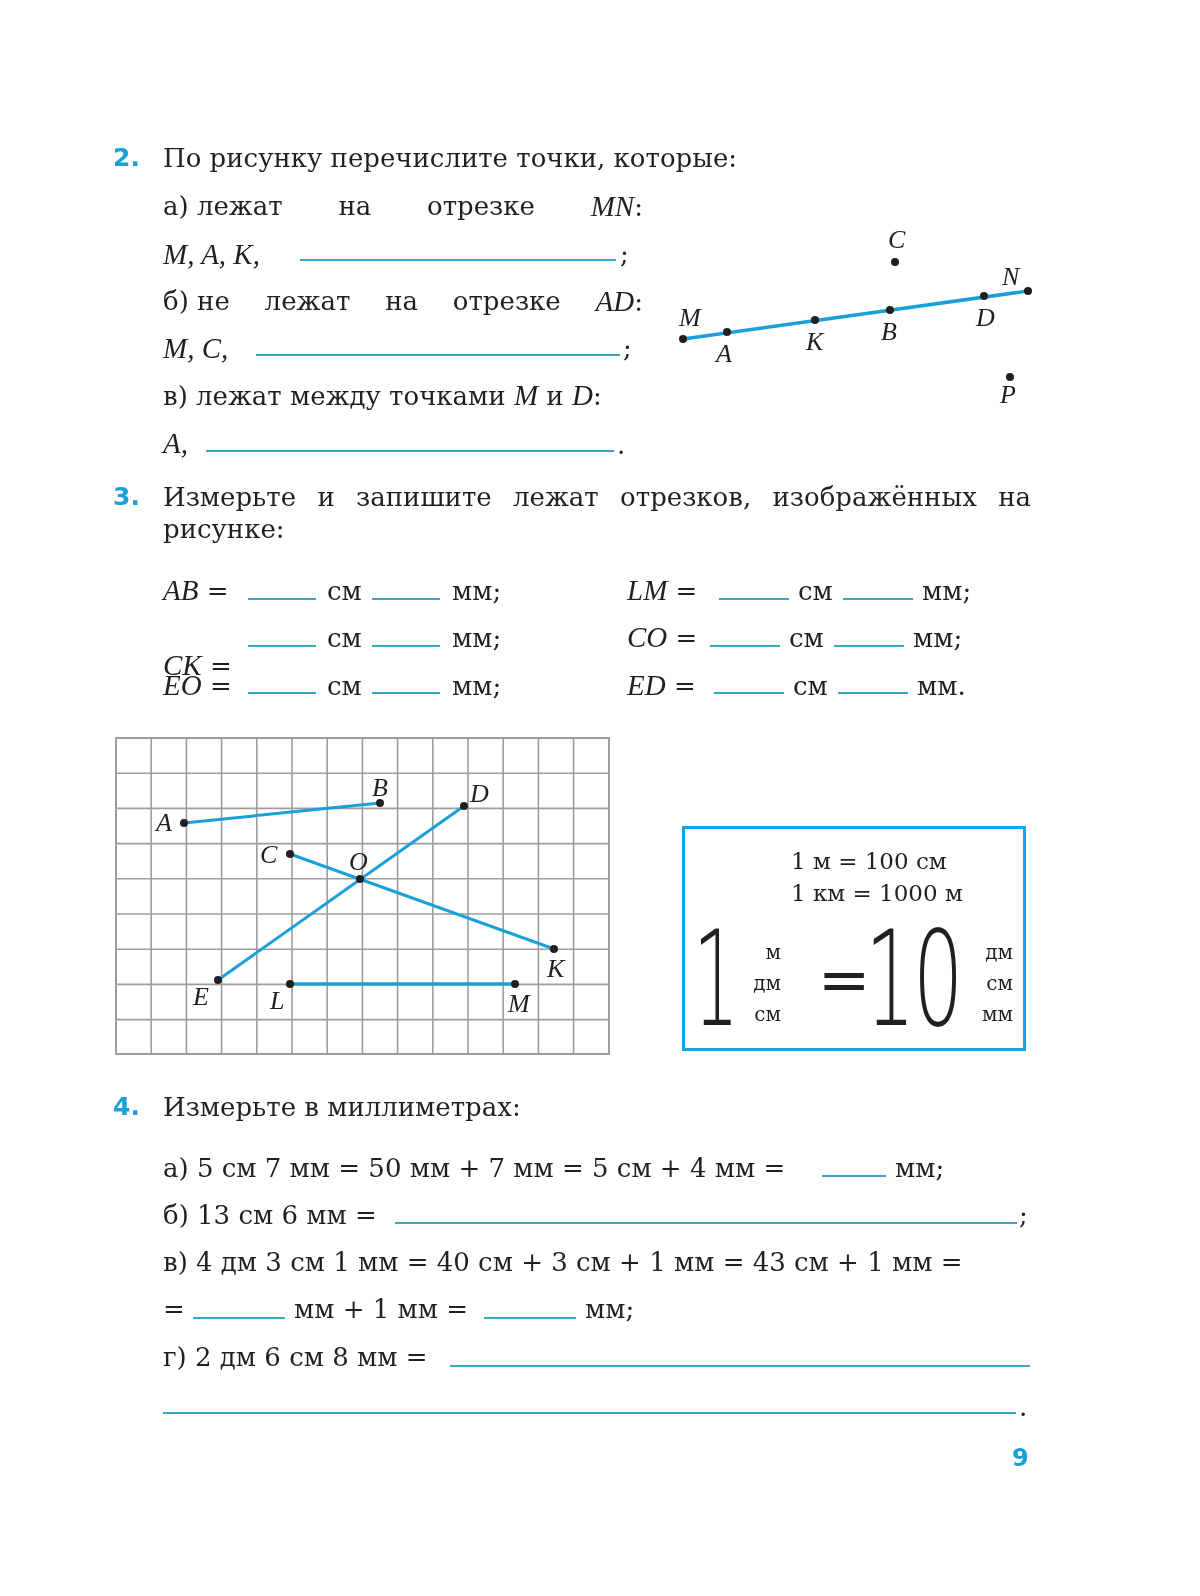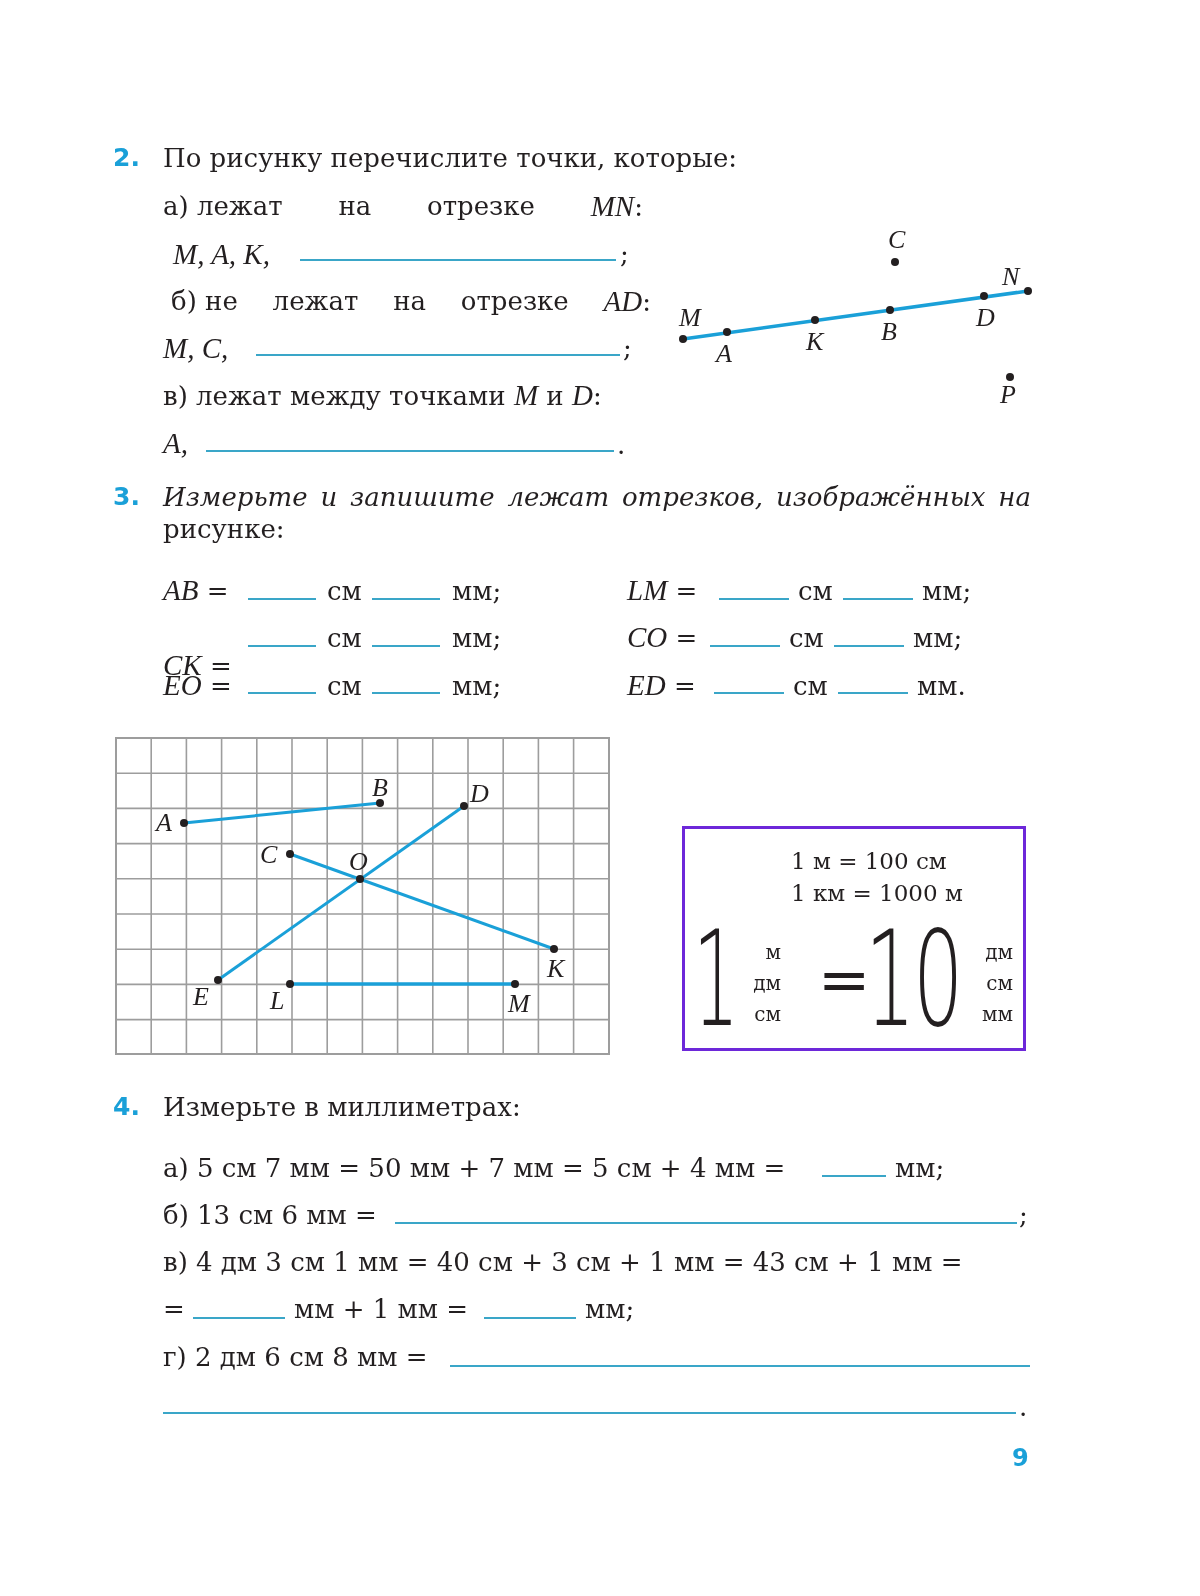--- a/index.html
+++ b/index.html
@@ -7,42 +7,42 @@
       font-family: "DejaVu Serif", "Liberation Serif", serif; color: #231f20; }
     .abs { position: absolute; }
     .txt { font-size: 26px; white-space: nowrap; line-height: 30px; }
     .num { font-family: "DejaVu Sans", "Liberation Sans", sans-serif; font-weight: bold;
       color: #1aa0d8; font-size: 25px; }
     .it { font-style: italic; font-family: "Liberation Serif", "DejaVu Serif", serif; font-size: 29px; }
     .blank { position: absolute; height: 0; border-bottom: 2px solid #3aa6c8; }
     .justify { display: flex; justify-content: space-between; }
     svg text { font-family: "Liberation Serif", "DejaVu Serif", serif; font-style: italic; font-size: 26px; fill: #231f20; }
     .box { position: absolute; left: 682px; top: 826px; width: 344px; height: 225px;
-      border: 3px solid #6d28d9; box-sizing: border-box; }
+      border: 3px solid #0ea5e9; box-sizing: border-box; }
     .pagenum { font-family: "DejaVu Sans", "Liberation Sans", sans-serif; font-weight: bold;
       color: #1aa0d8; font-size: 24px; }
   </style>
 </head>
 <body>
 
 <div>
   <div class="abs txt num" style="left:113px; top:143px;">2.</div>
   <div class="abs txt" style="left:163px; top:143px;">По рисунку перечислите точки, которые:</div>
 
   <div class="abs txt justify" style="left:163px; top:191px; width:480px;">
     <span>а) лежат</span>
     <span>на</span>
     <span>отрезке</span>
     <span><span class="it">MN</span><span>:</span></span>
   </div>
-  <div class="abs txt it" style="left:163px; top:239px;margin-left:10px;">M, A, K,</div>
+  <div class="abs txt it" style="left:163px; top:239px;">M, A, K,</div>
   <div class="blank" style="left:300px; top:259px; width:316px;"></div>
   <div class="abs txt" style="left:620px; top:239px;">;</div>
 
-  <div class="abs txt justify" style="left:171px; top:286px; width:480px;">
+  <div class="abs txt justify" style="left:163px; top:286px; width:480px;">
     <span>б) не</span>
     <span>лежат</span>
     <span>на</span>
     <span>отрезке</span>
     <span><span class="it">AD</span><span>:</span></span>
   </div>
   <div class="abs txt it" style="left:163px; top:333px;">M, C,</div>
   <div class="blank" style="left:256px; top:354px; width:364px;"></div>
   <div class="abs txt" style="left:623px; top:333px;">;</div>
 
@@ -72,21 +72,21 @@
     <text x="881" y="340">B</text>
     <text x="976" y="326">D</text>
     <text x="1002" y="285">N</text>
     <text x="888" y="248">C</text>
     <text x="1000" y="403">P</text>
   </svg>
 </div>
 
 <div>
   <div class="abs txt num" style="left:113px; top:482px;">3.</div>
-  <div class="abs txt justify" style="left:163px; top:482px; width:868px;font-style:italic;">
+  <div class="abs txt justify" style="left:163px; top:482px; width:868px;">
     <span>Измерьте</span>
     <span>и</span>
     <span>запишите</span>
     <span>лежат</span>
     <span>отрезков,</span>
     <span>изображённых</span>
     <span>на</span>
   </div>
   <div class="abs txt" style="left:163px; top:514px;">рисунке:</div>
 

